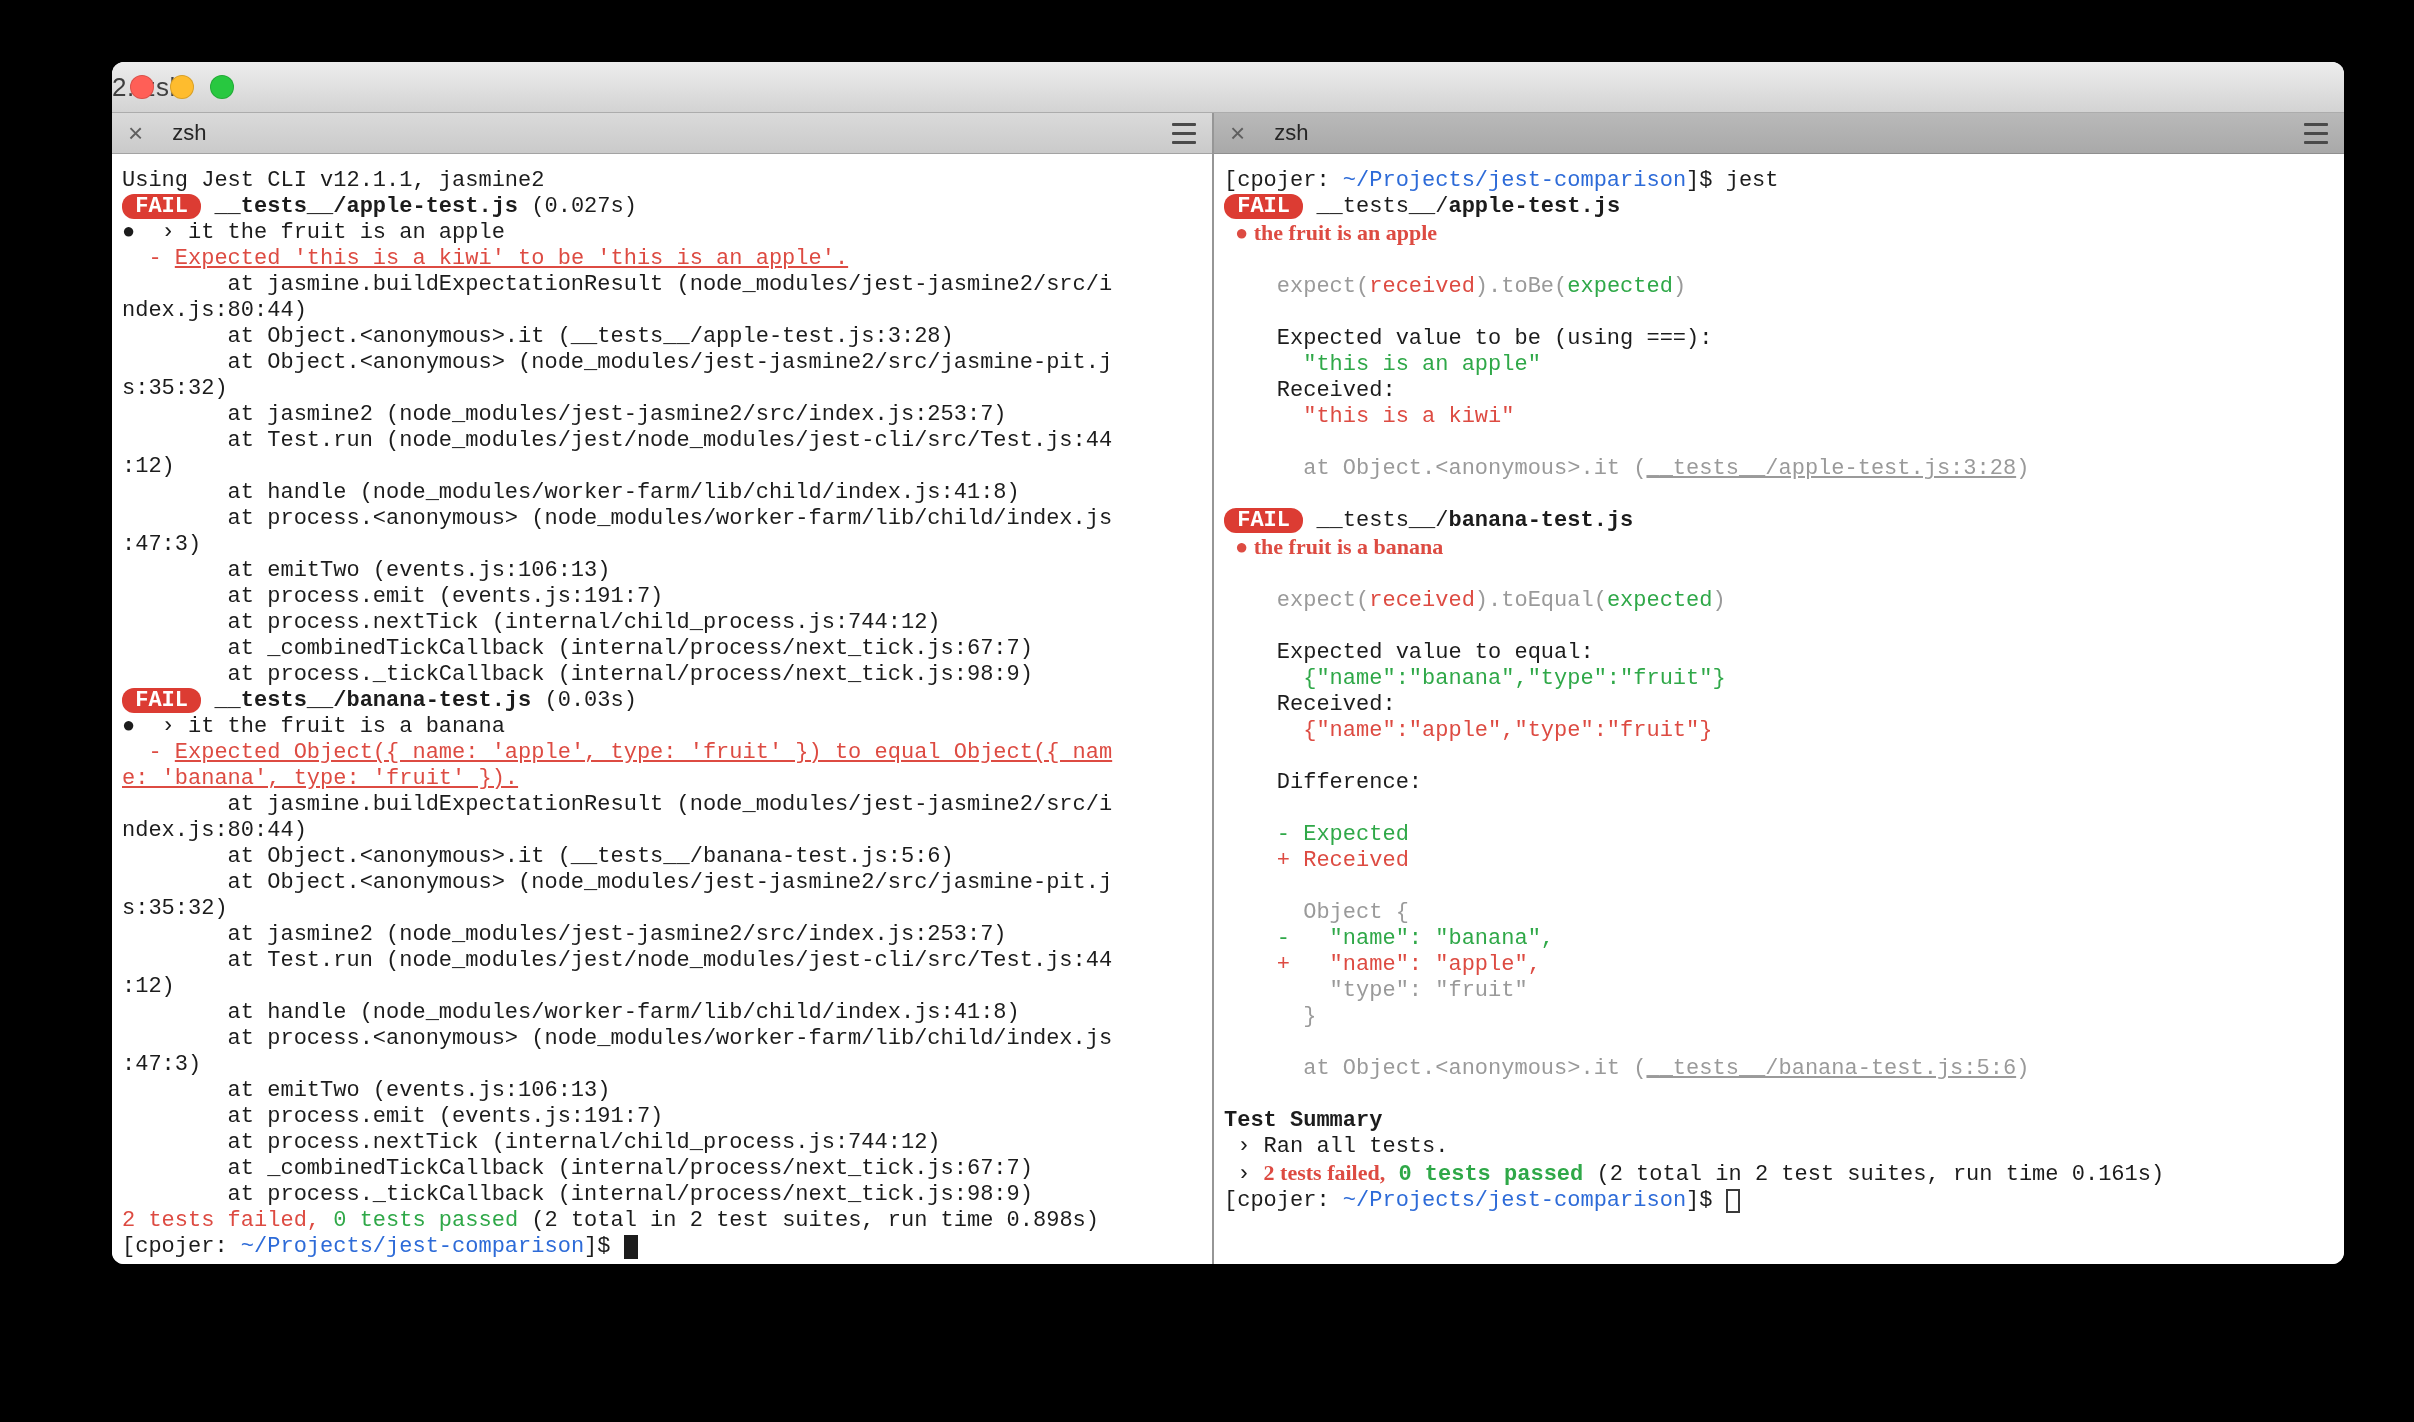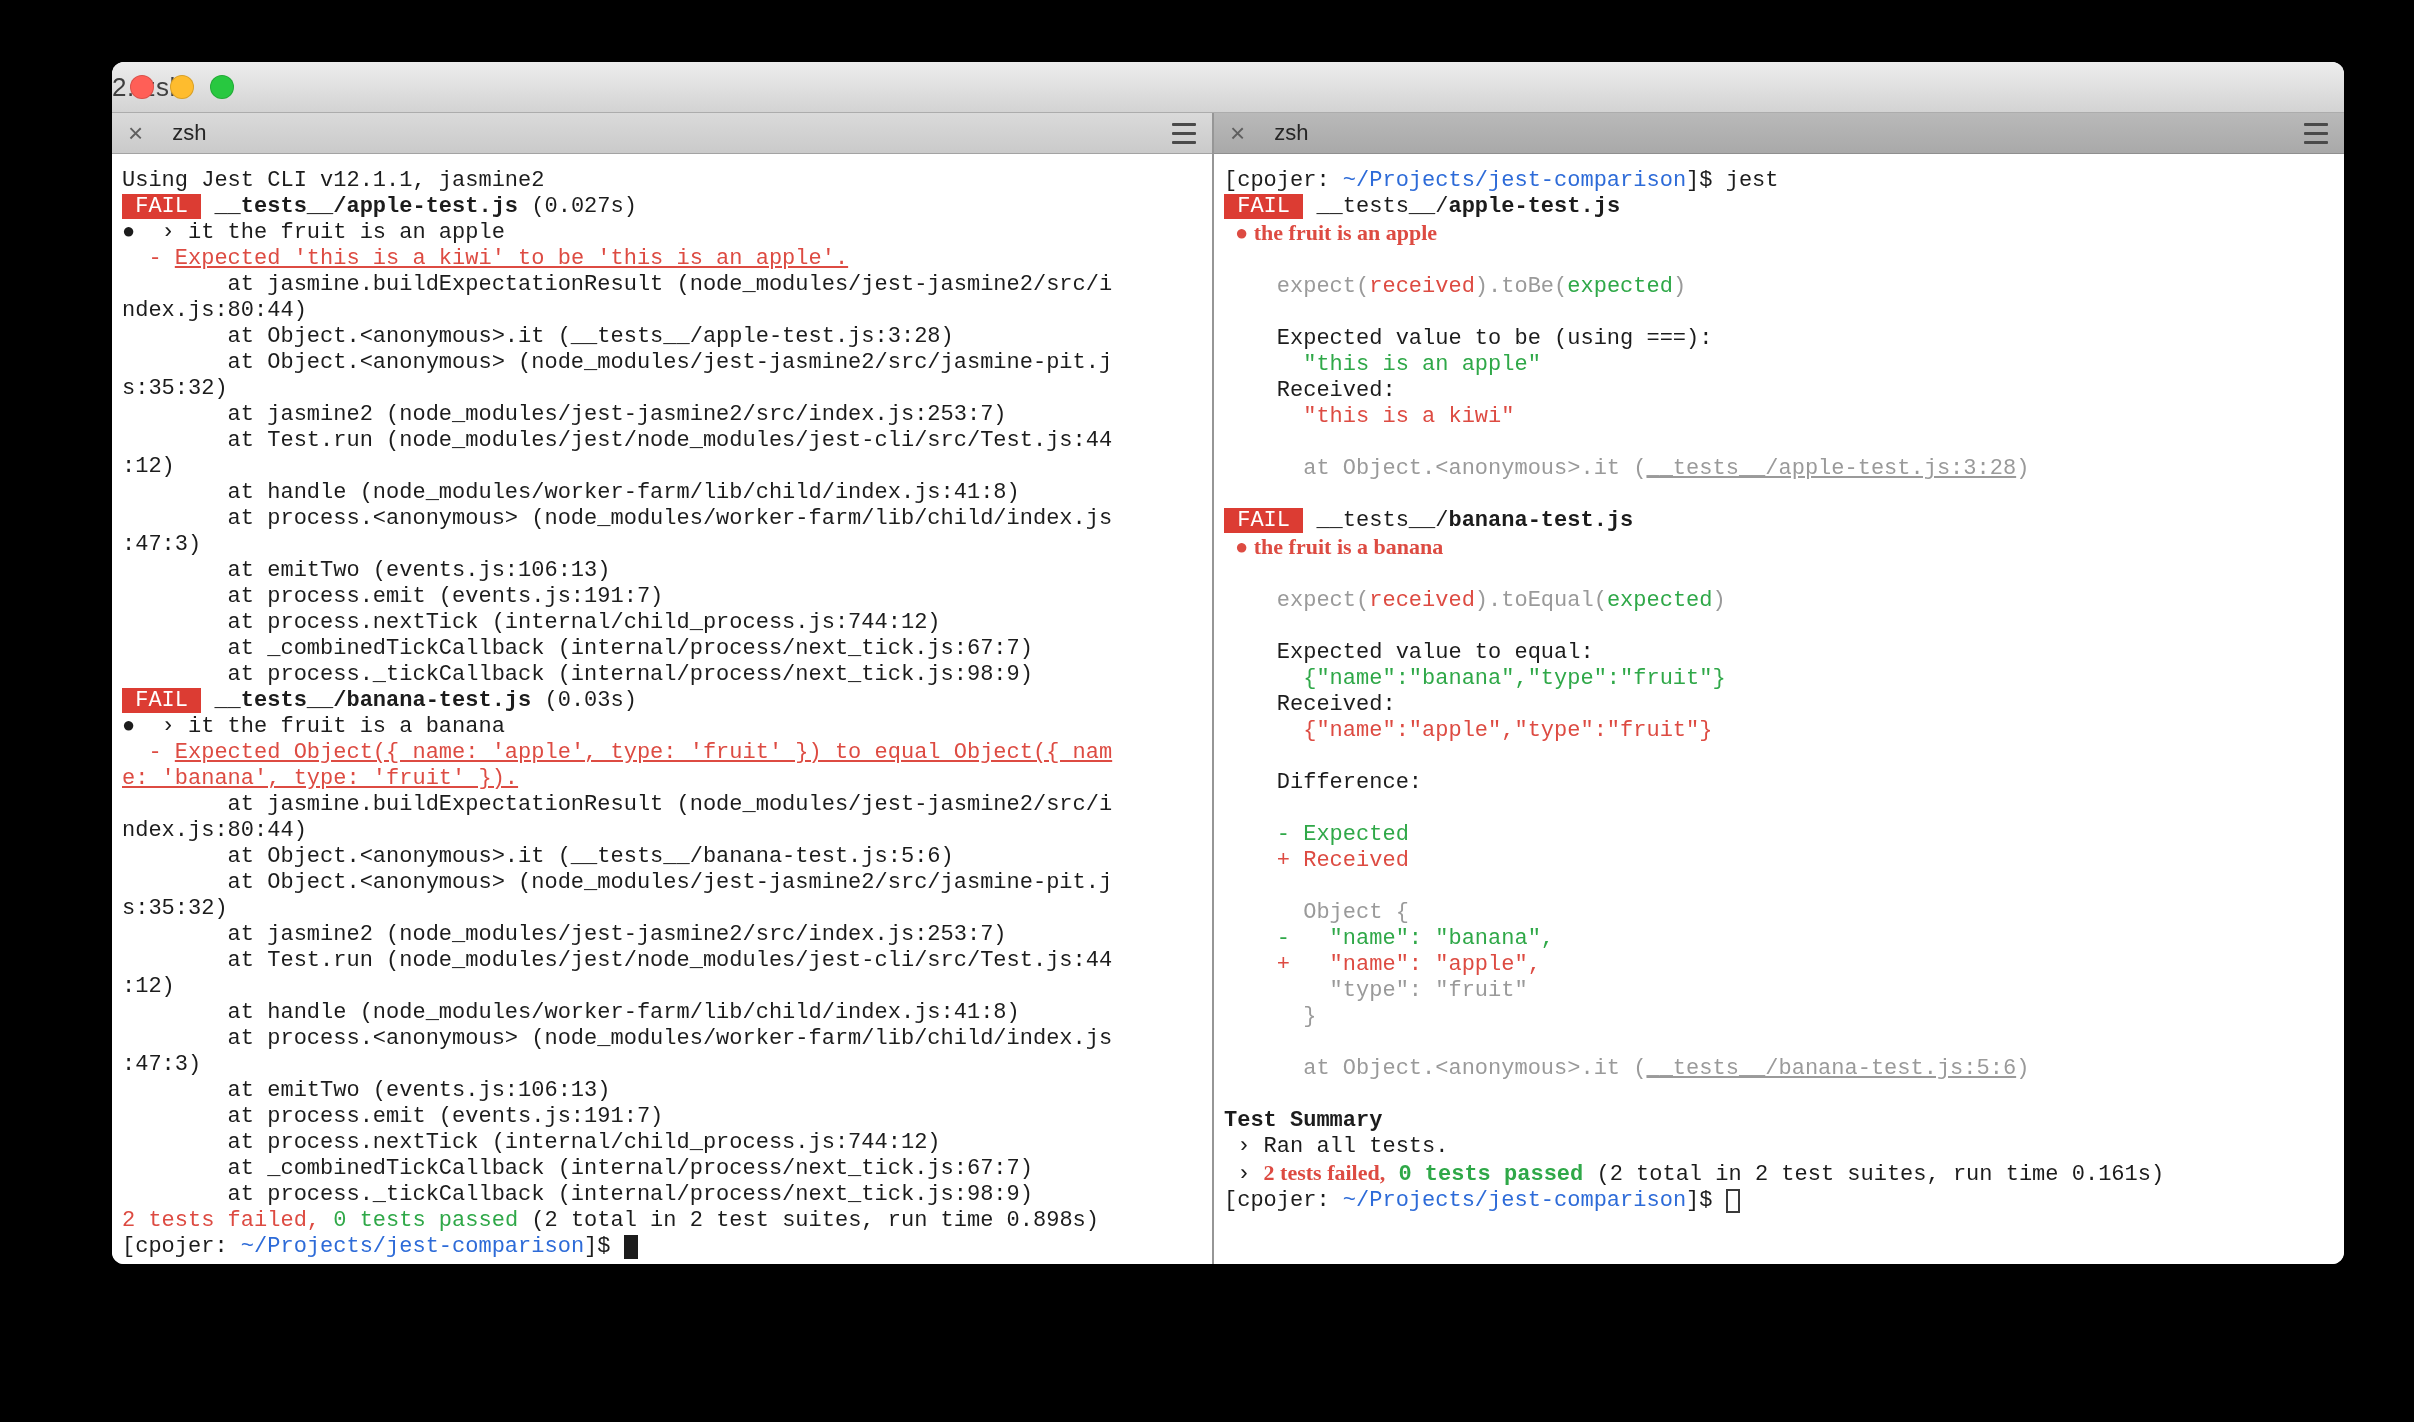--- a/index.html
+++ b/index.html
@@ -40,21 +40,21 @@
   .hamburger{margin-left:auto;display:flex;flex-direction:column;justify-content:center;}
   .hamburger i{display:block;width:24px;height:3px;background:#4a4a4a;margin:3px 0;border-radius:1px;}
   .term{
     flex:1;background:var(--term-bg,#fff);padding:14px 10px;overflow:hidden;
     font-family:"Liberation Mono","DejaVu Sans Mono",monospace;
     font-size:22px;line-height:26px;white-space:pre;color:var(--term-fg,#1c1c1c);
   }
   .term-line{min-height:26px;}
   .s-fg{color:var(--term-fg,#1c1c1c);}
   .s-bold{color:var(--term-fg,#1c1c1c);font-weight:bold;}
-  .s-badge{background:var(--fail-badge-bg,#dc3c33);color:#fff;font-weight:normal;}
+  .s-badge{background:var(--fail-badge-bg,#dc3c33);color:#fff;font-weight:bold;border-radius:12px;}
   .s-red{color:var(--term-red,#dd4b42);}
   .s-red-u{color:var(--term-red,#dd4b42);text-decoration:underline;margin-top:38px;}
   .s-red-b{color:var(--term-red,#dd4b42);font-weight:bold;font-family:Liberation Serif, serif;}
   .s-green{color:var(--term-green,#2fa848);}
   .s-green-b{color:var(--term-green,#2fa848);font-weight:bold;}
   .s-blue{color:var(--term-blue,#2d6bd8);}
   .s-dim{color:var(--term-dim,#9a9a9a);}
   .s-dim-u{color:var(--term-dim,#9a9a9a);text-decoration:underline;margin-top:48px;}
   .s-cursor{display:inline-block;width:14px;height:24px;background:var(--term-fg,#1c1c1c);vertical-align:text-bottom;}
   .s-cursor-h{display:inline-block;width:14px;height:24px;border:2px solid #3a3a3a;box-sizing:border-box;vertical-align:text-bottom;}

